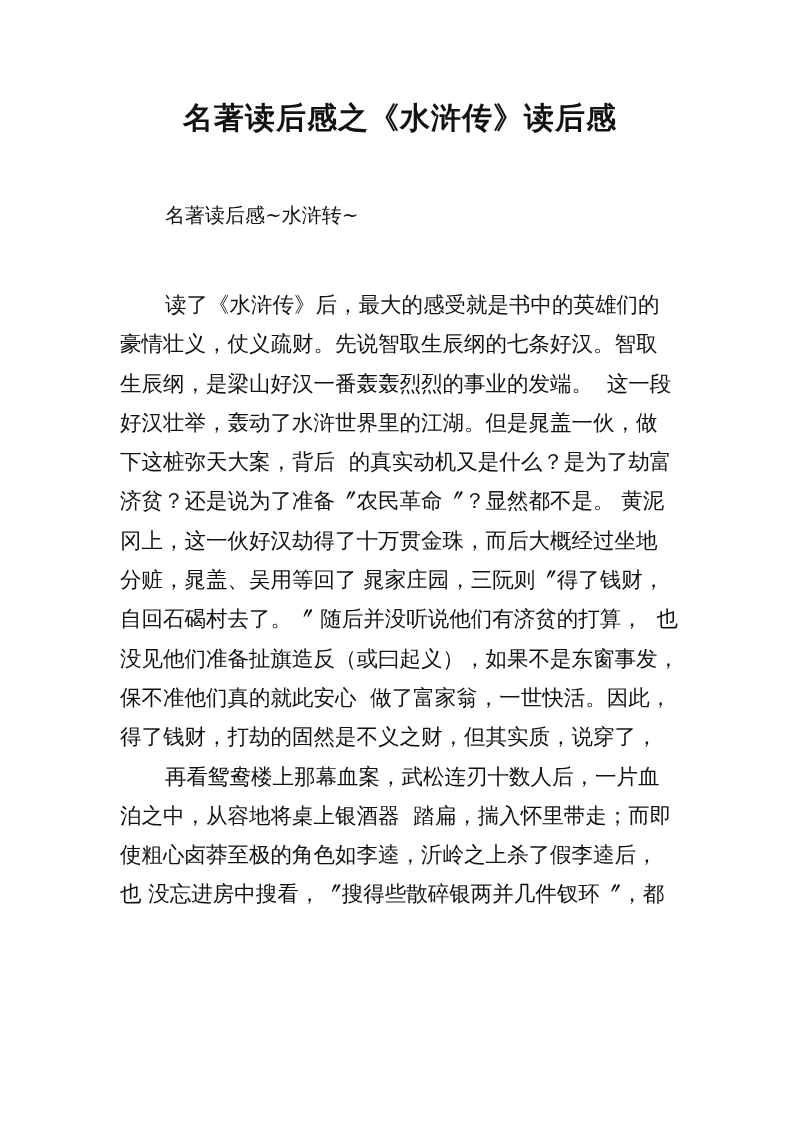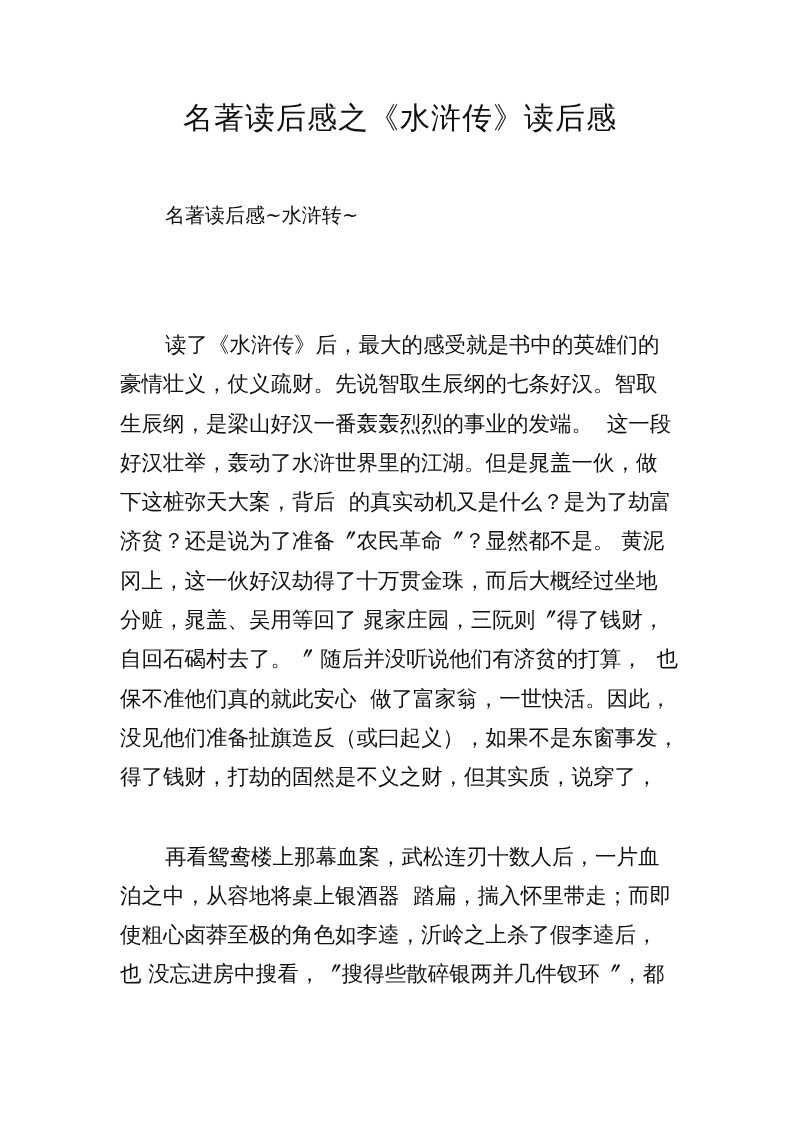--- a/index.html
+++ b/index.html
@@ -1,42 +1,42 @@
 <!DOCTYPE html>
 <html><head>
 <meta charset="utf-8">
 <style>
   html, body { margin: 0; padding: 0; background: #ffffff; }
   body { width: 800px; height: 1132px; position: relative; overflow: hidden;
          font-family: "DejaVu Serif", "Liberation Serif", serif; color: #111; }
   .title { position: absolute; top: 98px; left: 0; width: 800px; text-align: center;
-           font-family: "DejaVu Sans", "Liberation Sans", sans-serif; font-weight: normal;
+           font-family: "DejaVu Sans", "Liberation Sans", sans-serif; font-weight: bold;
            font-size: 30px; letter-spacing: 1px; line-height: 40px; }
   .subtitle { position: absolute; top: 200px; left: 165px; font-size: 20px; line-height: 30px; text-align: center; }
   .body { position: absolute; top: 285px; left: 120px; width: 562px; }
   .line { font-size: 21.5px; line-height: 39.3px; white-space: pre; height: 39.3px; }
-  .line.indent { padding-left: 45px; margin-top: 40px; }
+  .line.indent { padding-left: 45px; }
 </style>
 </head>
 <body>
 
 <div>
   <div class="title">名著读后感之《水浒传》读后感</div>
   <div class="subtitle">名著读后感~水浒转~</div>
   <div class="body" id="body">
       <div class="line indent">读了《水浒传》后，最大的感受就是书中的英雄们的</div>
       <div class="line">豪情壮义，仗义疏财。先说智取生辰纲的七条好汉。智取</div>
       <div class="line">生辰纲，是梁山好汉一番轰轰烈烈的事业的发端。  这一段</div>
       <div class="line">好汉壮举，轰动了水浒世界里的江湖。但是晁盖一伙，做</div>
       <div class="line">下这桩弥天大案，背后  的真实动机又是什么？是为了劫富</div>
       <div class="line">济贫？还是说为了准备〞农民革命〞？显然都不是。 黄泥</div>
       <div class="line">冈上，这一伙好汉劫得了十万贯金珠，而后大概经过坐地</div>
       <div class="line">分赃，晁盖、吴用等回了 晁家庄园，三阮则〞得了钱财，</div>
       <div class="line">自回石碣村去了。〞 随后并没听说他们有济贫的打算，  也</div>
+      <div class="line">没见他们准备扯旗造反（或曰起义），如果不是东窗事发，</div>
       <div class="line">保不准他们真的就此安心  做了富家翁，一世快活。因此，</div>
-      <div class="line">没见他们准备扯旗造反（或曰起义），如果不是东窗事发，</div>
       <div class="line">得了钱财，打劫的固然是不义之财，但其实质，说穿了，</div>
       <div class="line indent">再看鸳鸯楼上那幕血案，武松连刃十数人后，一片血</div>
       <div class="line">泊之中，从容地将桌上银酒器  踏扁，揣入怀里带走；而即</div>
       <div class="line">使粗心卤莽至极的角色如李逵，沂岭之上杀了假李逵后，</div>
       <div class="line">也 没忘进房中搜看，〞搜得些散碎银两并几件钗环〞，都</div>
     </div>
 </div>
 
 </body></html>

